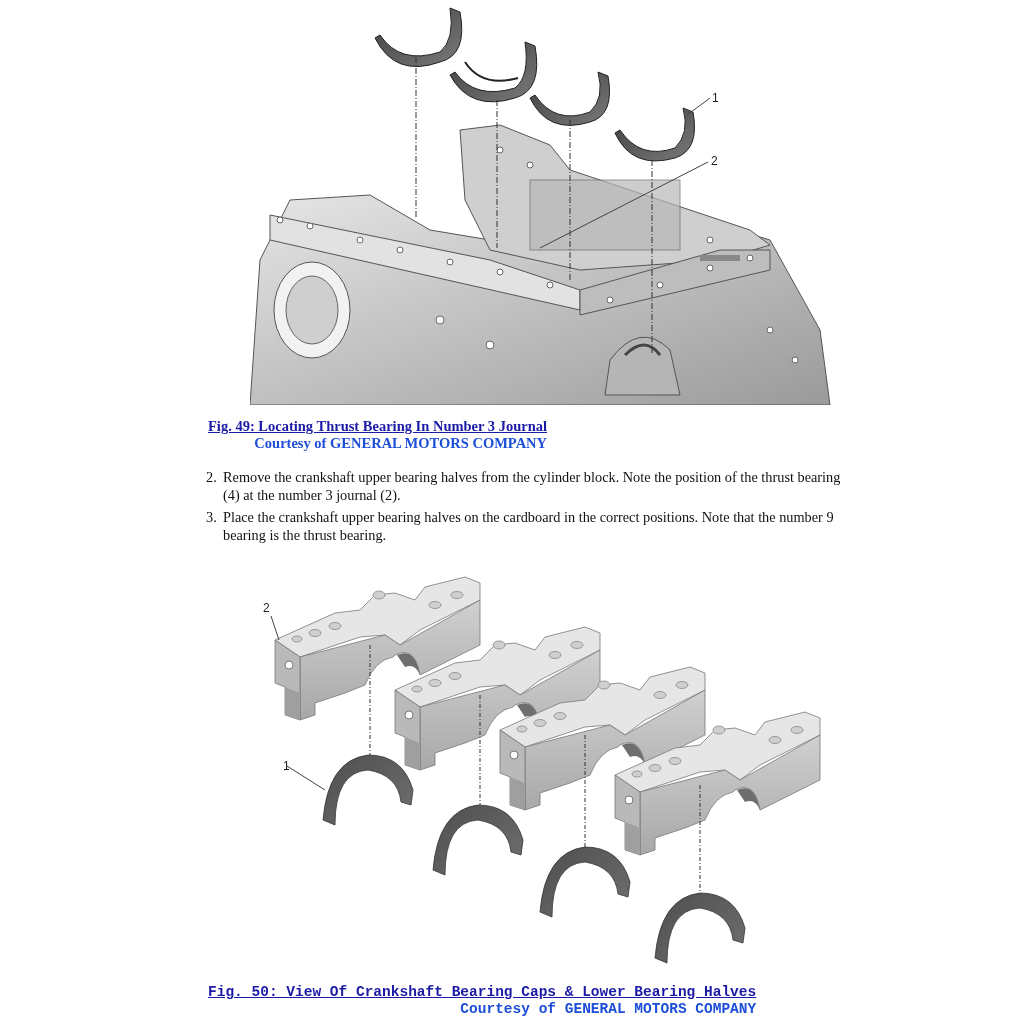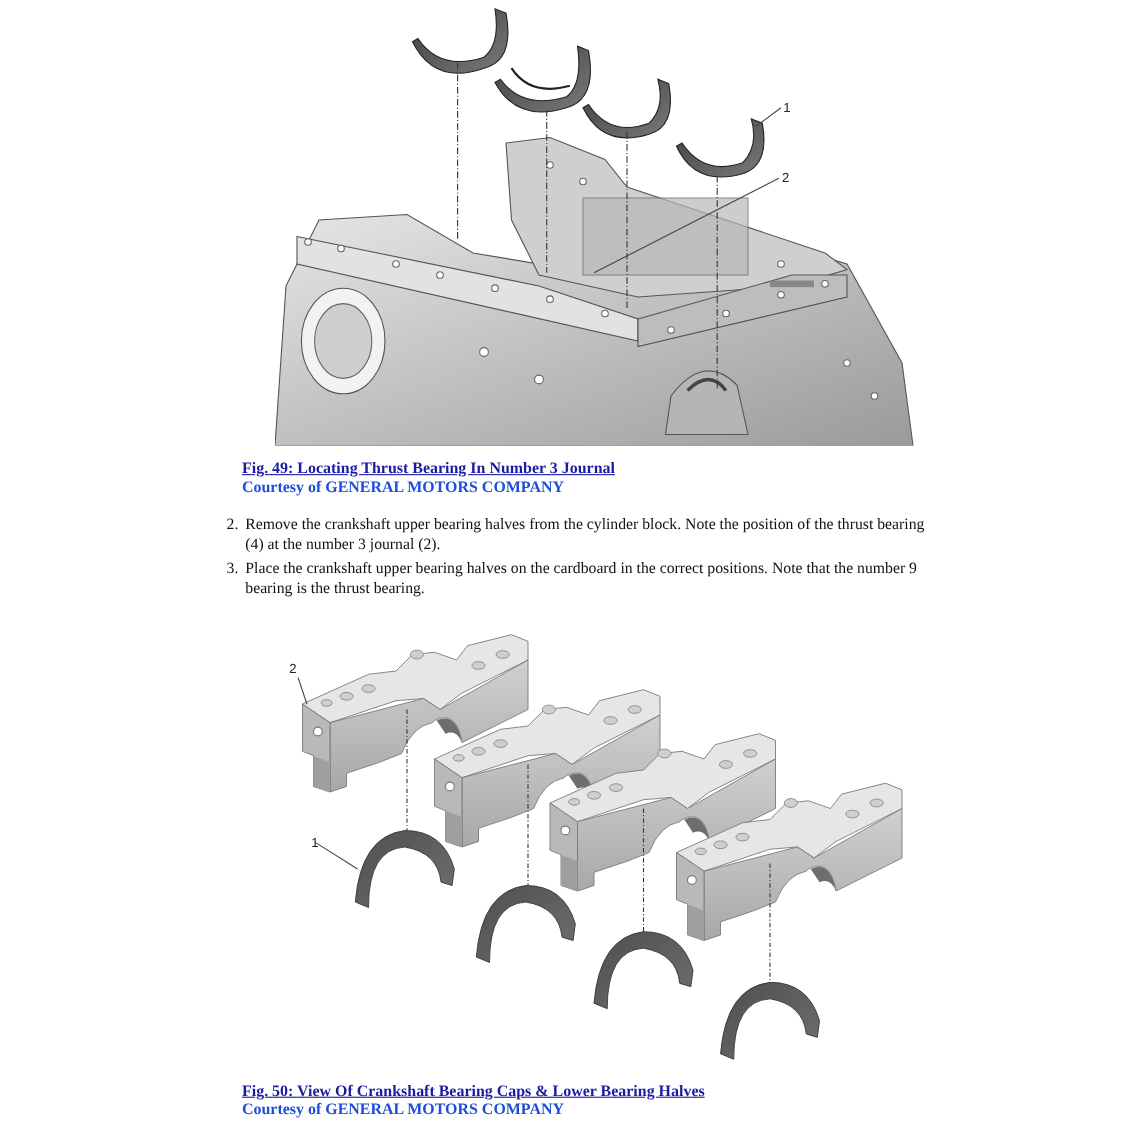--- a/index.html
+++ b/index.html
@@ -1,25 +1,25 @@
 <!DOCTYPE html>
 <html><head>
   <meta charset="utf-8">
   <style>
     html, body { margin: 0; padding: 0; background: #ffffff; }
     body { width: 1024px; height: 1024px; position: relative; overflow: hidden;
            font-family: "Liberation Serif", serif; color: #111; }
     .fig { position: absolute; }
     #fig49 { left: 250px; top: 0px; width: 600px; height: 405px; }
     #fig50 { left: 255px; top: 570px; width: 570px; height: 400px; }
-    .caption { position: absolute; left: 220px; font-size: 14.5px; line-height: 17px; font-weight: bold; }
+    .caption { position: absolute; left: 208px; font-size: 14.5px; line-height: 17px; font-weight: bold; text-align: right; }
     .caption a { color: #1a1aa6; text-decoration: underline; }
     .caption .courtesy { color: #1d4ed8; display: block; }
     #cap49 { top: 418px; }
-    #cap50 { top: 984px; }
+    #cap50 { top: 984px; font-family: Liberation Mono, monospace; }
     ol.steps { position: absolute; left: 206px; top: 468px; width: 640px; margin: 0; padding: 0;
                list-style: none; font-size: 14.3px; line-height: 18px; }
     ol.steps li { position: relative; padding-left: 17px; margin-bottom: 4px; }
     ol.steps li .num { position: absolute; left: 0; top: 0; }
     svg text { font-family: "Liberation Sans", sans-serif; }
   </style>
 </head>
 <body>
 
 <div class="fig" id="fig49">

